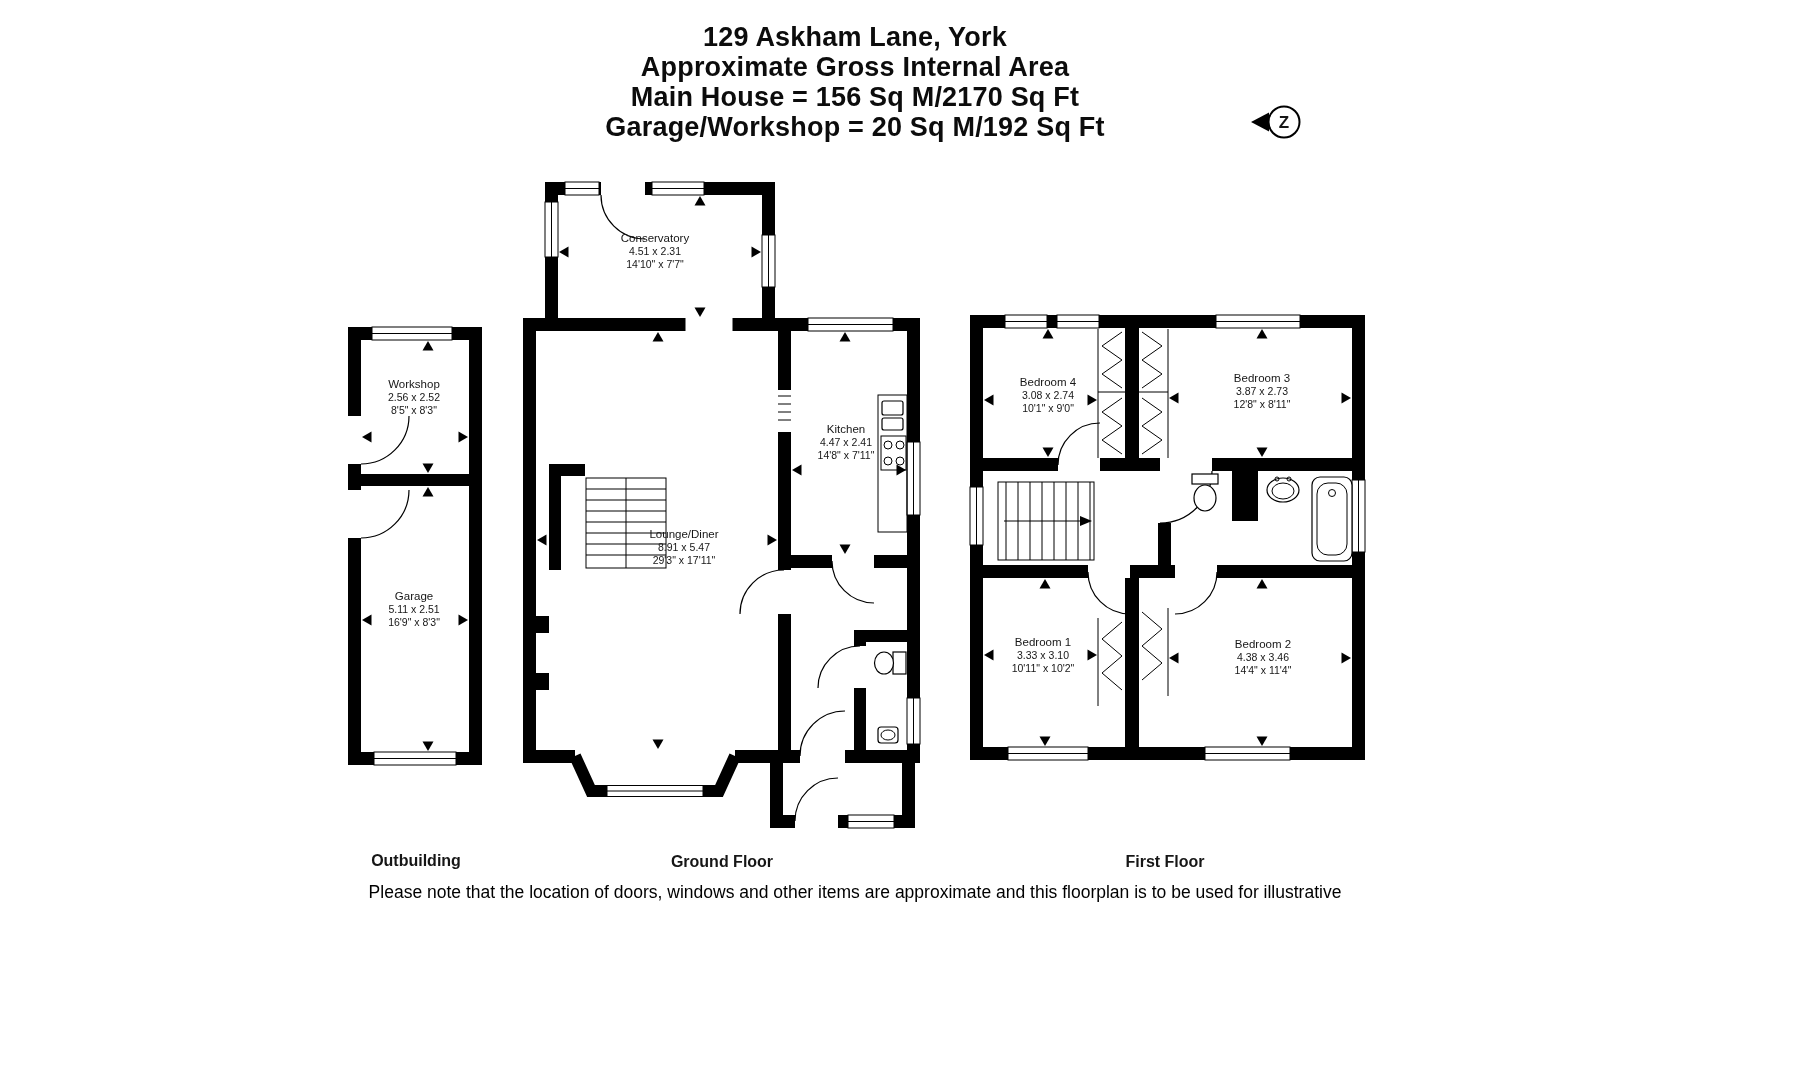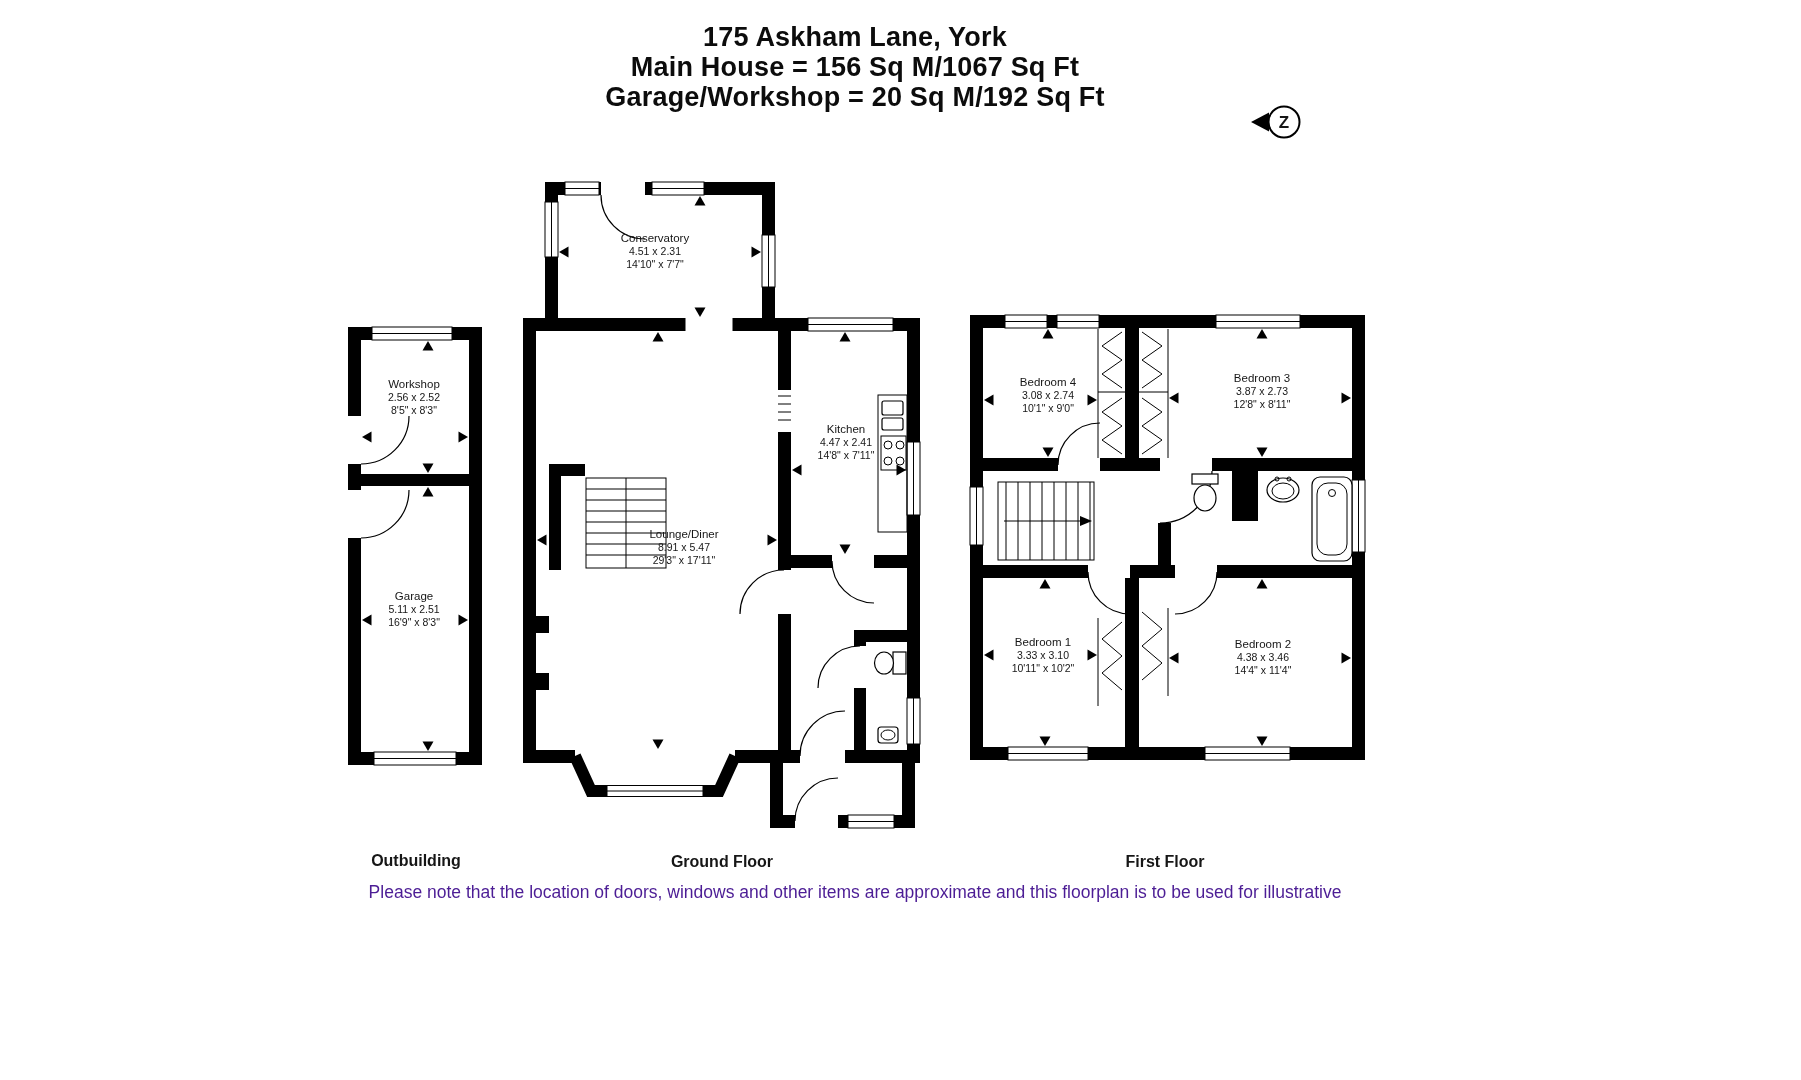--- a/index.html
+++ b/index.html
@@ -1,20 +1,20 @@
 <!DOCTYPE html>
 <html><head>
 <meta charset="utf-8">
 <style>
   html,body{margin:0;padding:0;background:#fff;}
   .page{position:relative;width:1801px;height:1080px;background:#fff;overflow:hidden;
         font-family:"Liberation Sans",sans-serif;}
   .header{position:absolute;top:22px;left:0;width:1710px;text-align:center;color:#0c0c0c;}
   .header div{font-size:27px;line-height:30px;font-weight:700;letter-spacing:0.2px;}
-  .footer{position:absolute;top:880px;left:0;width:1710px;text-align:center;color:#4c1d95;
+  .footer{position:absolute;top:880px;left:0;width:1710px;text-align:center;color:#000000;
           font-size:17.5px;line-height:25px;}
   .plan-svg{position:absolute;top:0;left:0;}
   .wall{fill:#000;stroke:none;}
   .gap{fill:#fff;stroke:none;}
   .win{fill:#fff;stroke:#000;stroke-width:1;}
   .ln{stroke:#000;stroke-width:1;fill:none;}
   .arc{stroke:#000;stroke-width:1.2;fill:none;}
   .fix{fill:#fff;stroke:#000;stroke-width:1.2;}
   .blk{fill:#000;}
   svg text{fill:#161616;}
@@ -22,22 +22,23 @@
   .room-dims{font-family:"Liberation Sans",sans-serif;font-size:10.5px;}
   .floor-caption{font-family:"Liberation Sans",sans-serif;font-size:16px;font-weight:700;}
   .compass-letter{font-family:"Liberation Sans",sans-serif;font-size:17px;font-weight:700;}
 </style>
 </head>
 <body>
 
 <div class="page">
 
   <div class="header">
-    <div>175 Askham Lane, York</div>
-    <div>Main House = 156 Sq M/1067 Sq Ft</div>
+    <div>129 Askham Lane, York</div>
+    <div>Approximate Gross Internal Area</div>
+    <div>Main House = 156 Sq M/2170 Sq Ft</div>
     <div>Garage/Workshop = 20 Sq M/192 Sq Ft</div>
   </div>
 
   <svg class="plan-svg" width="1801" height="1080" viewBox="0 0 1801 1080">
     <defs>
       <path id="tri" d="M0,0 L-5.5,9.5 L5.5,9.5 Z" fill="#000"></path>
     </defs>
 
     <g>
       <polygon points="1251,122 1269,112.5 1269,131.5" fill="#000"></polygon>

